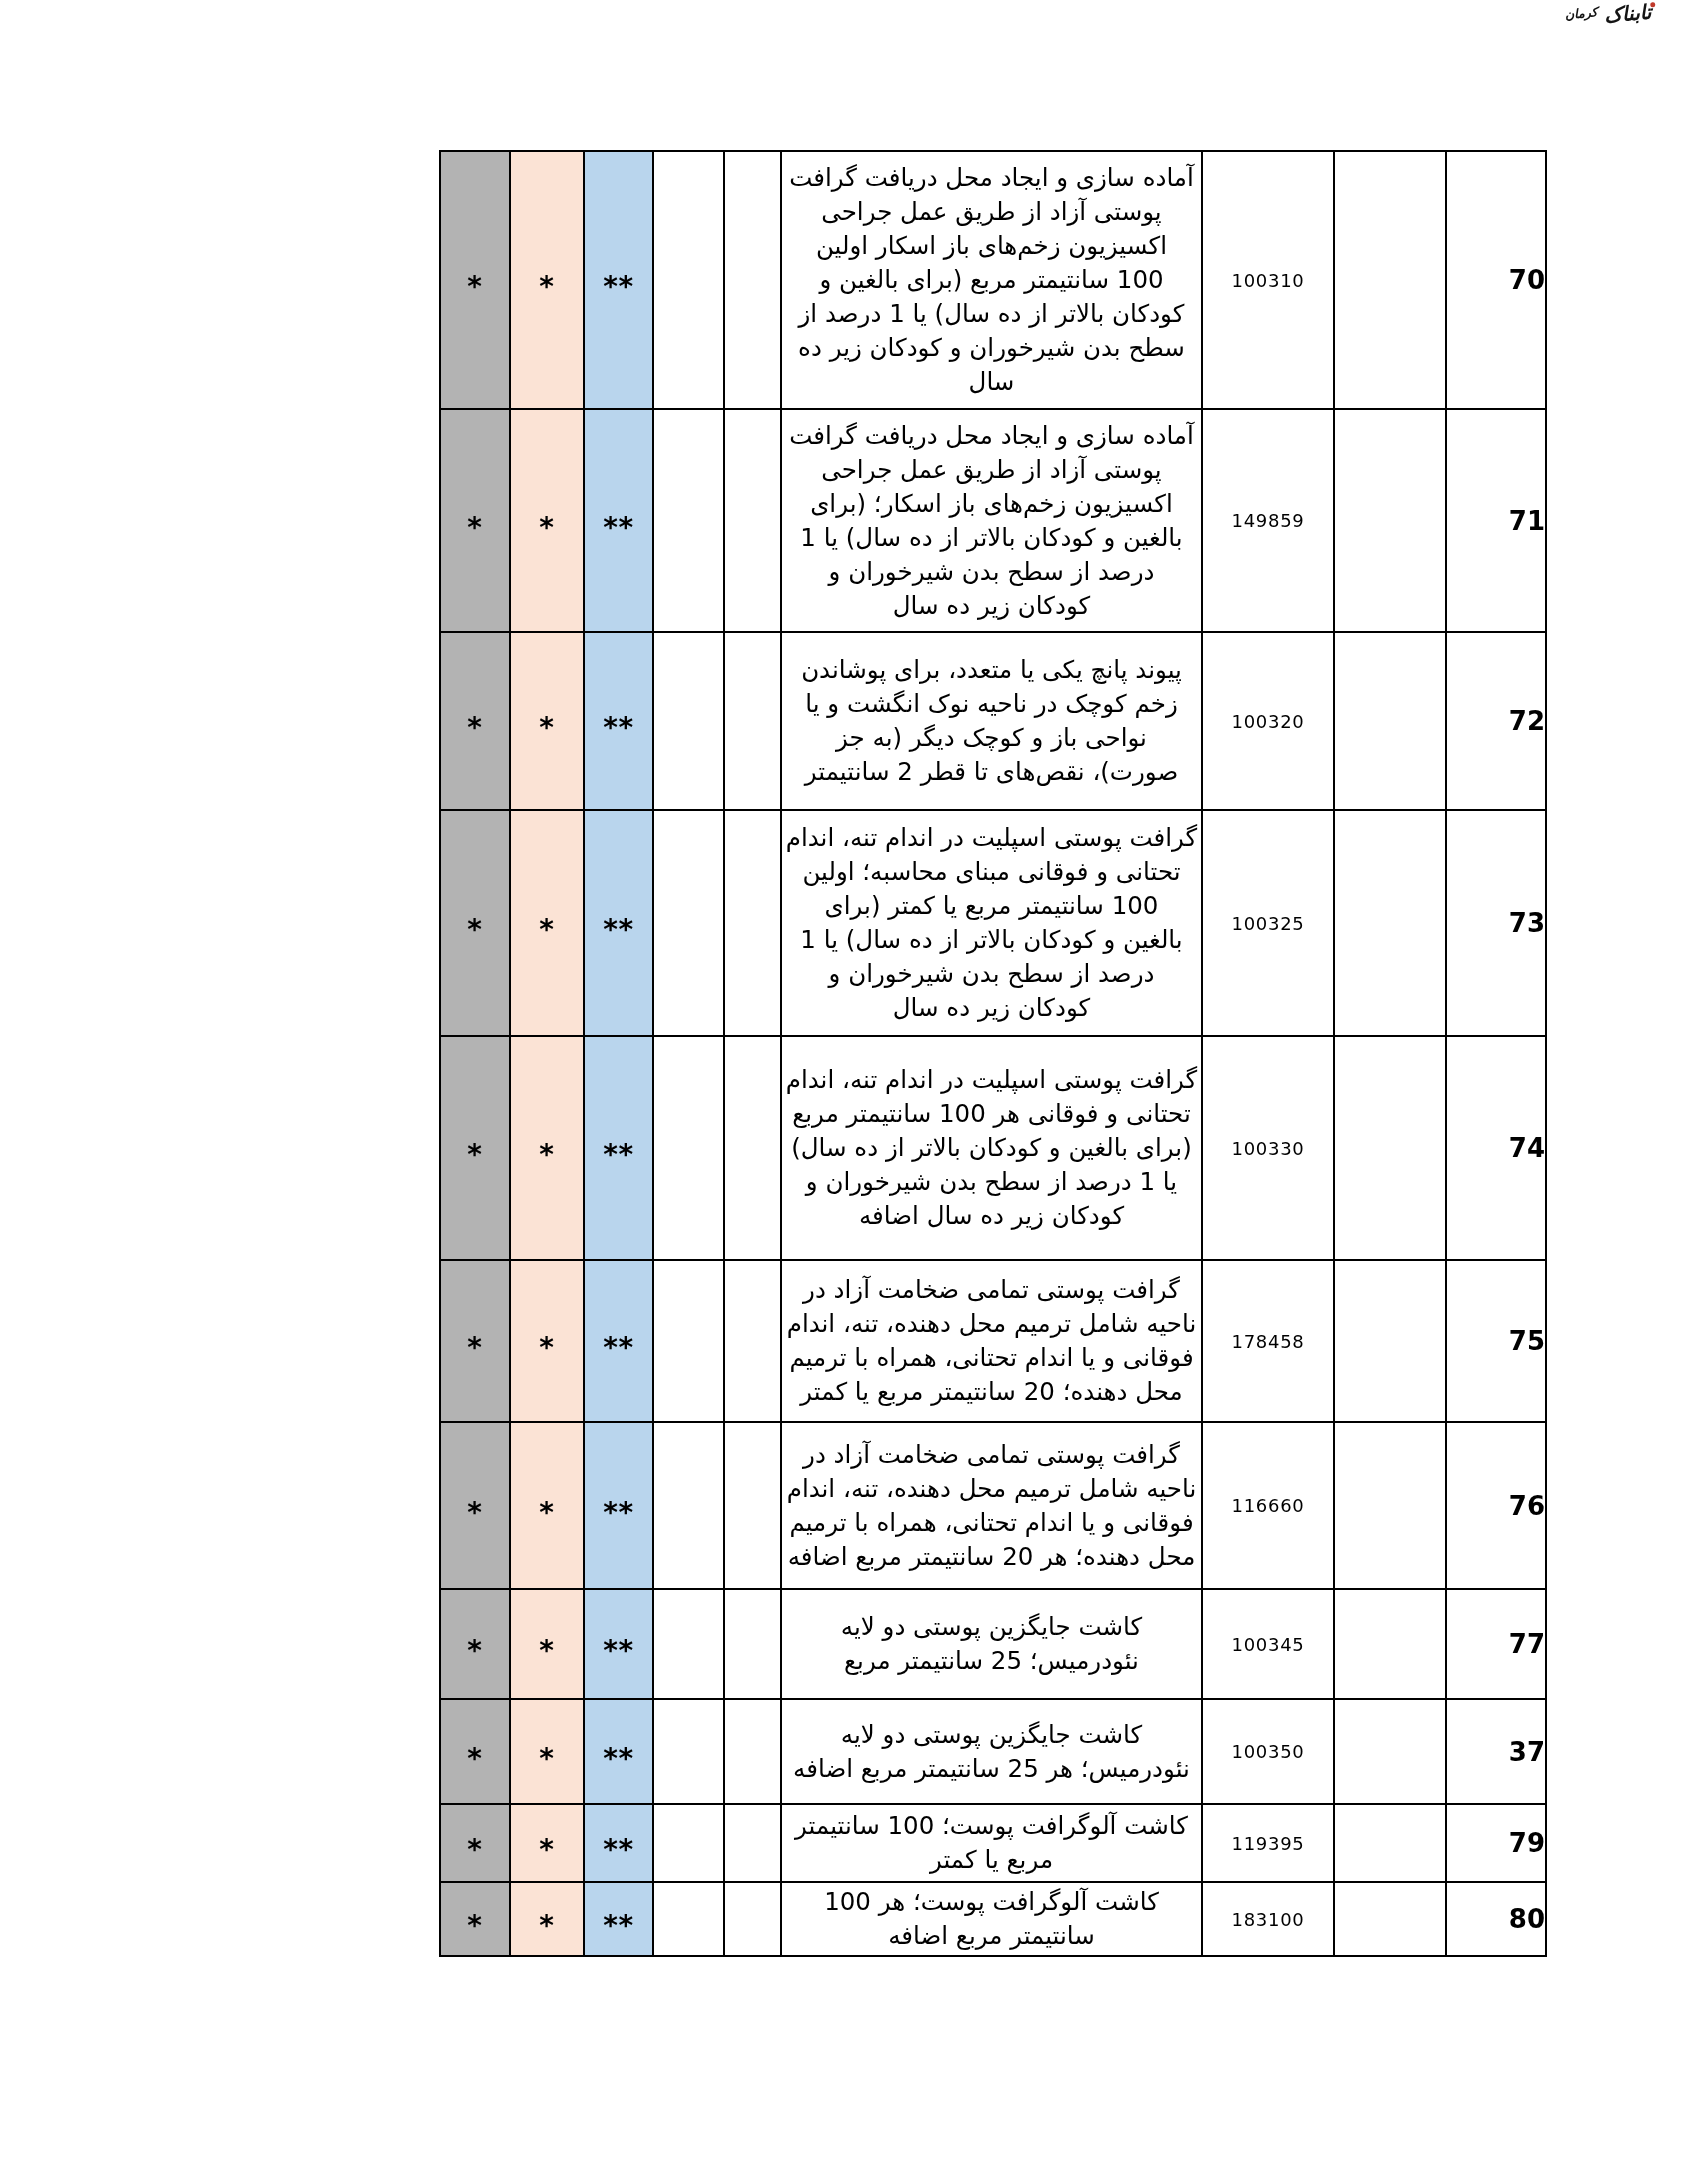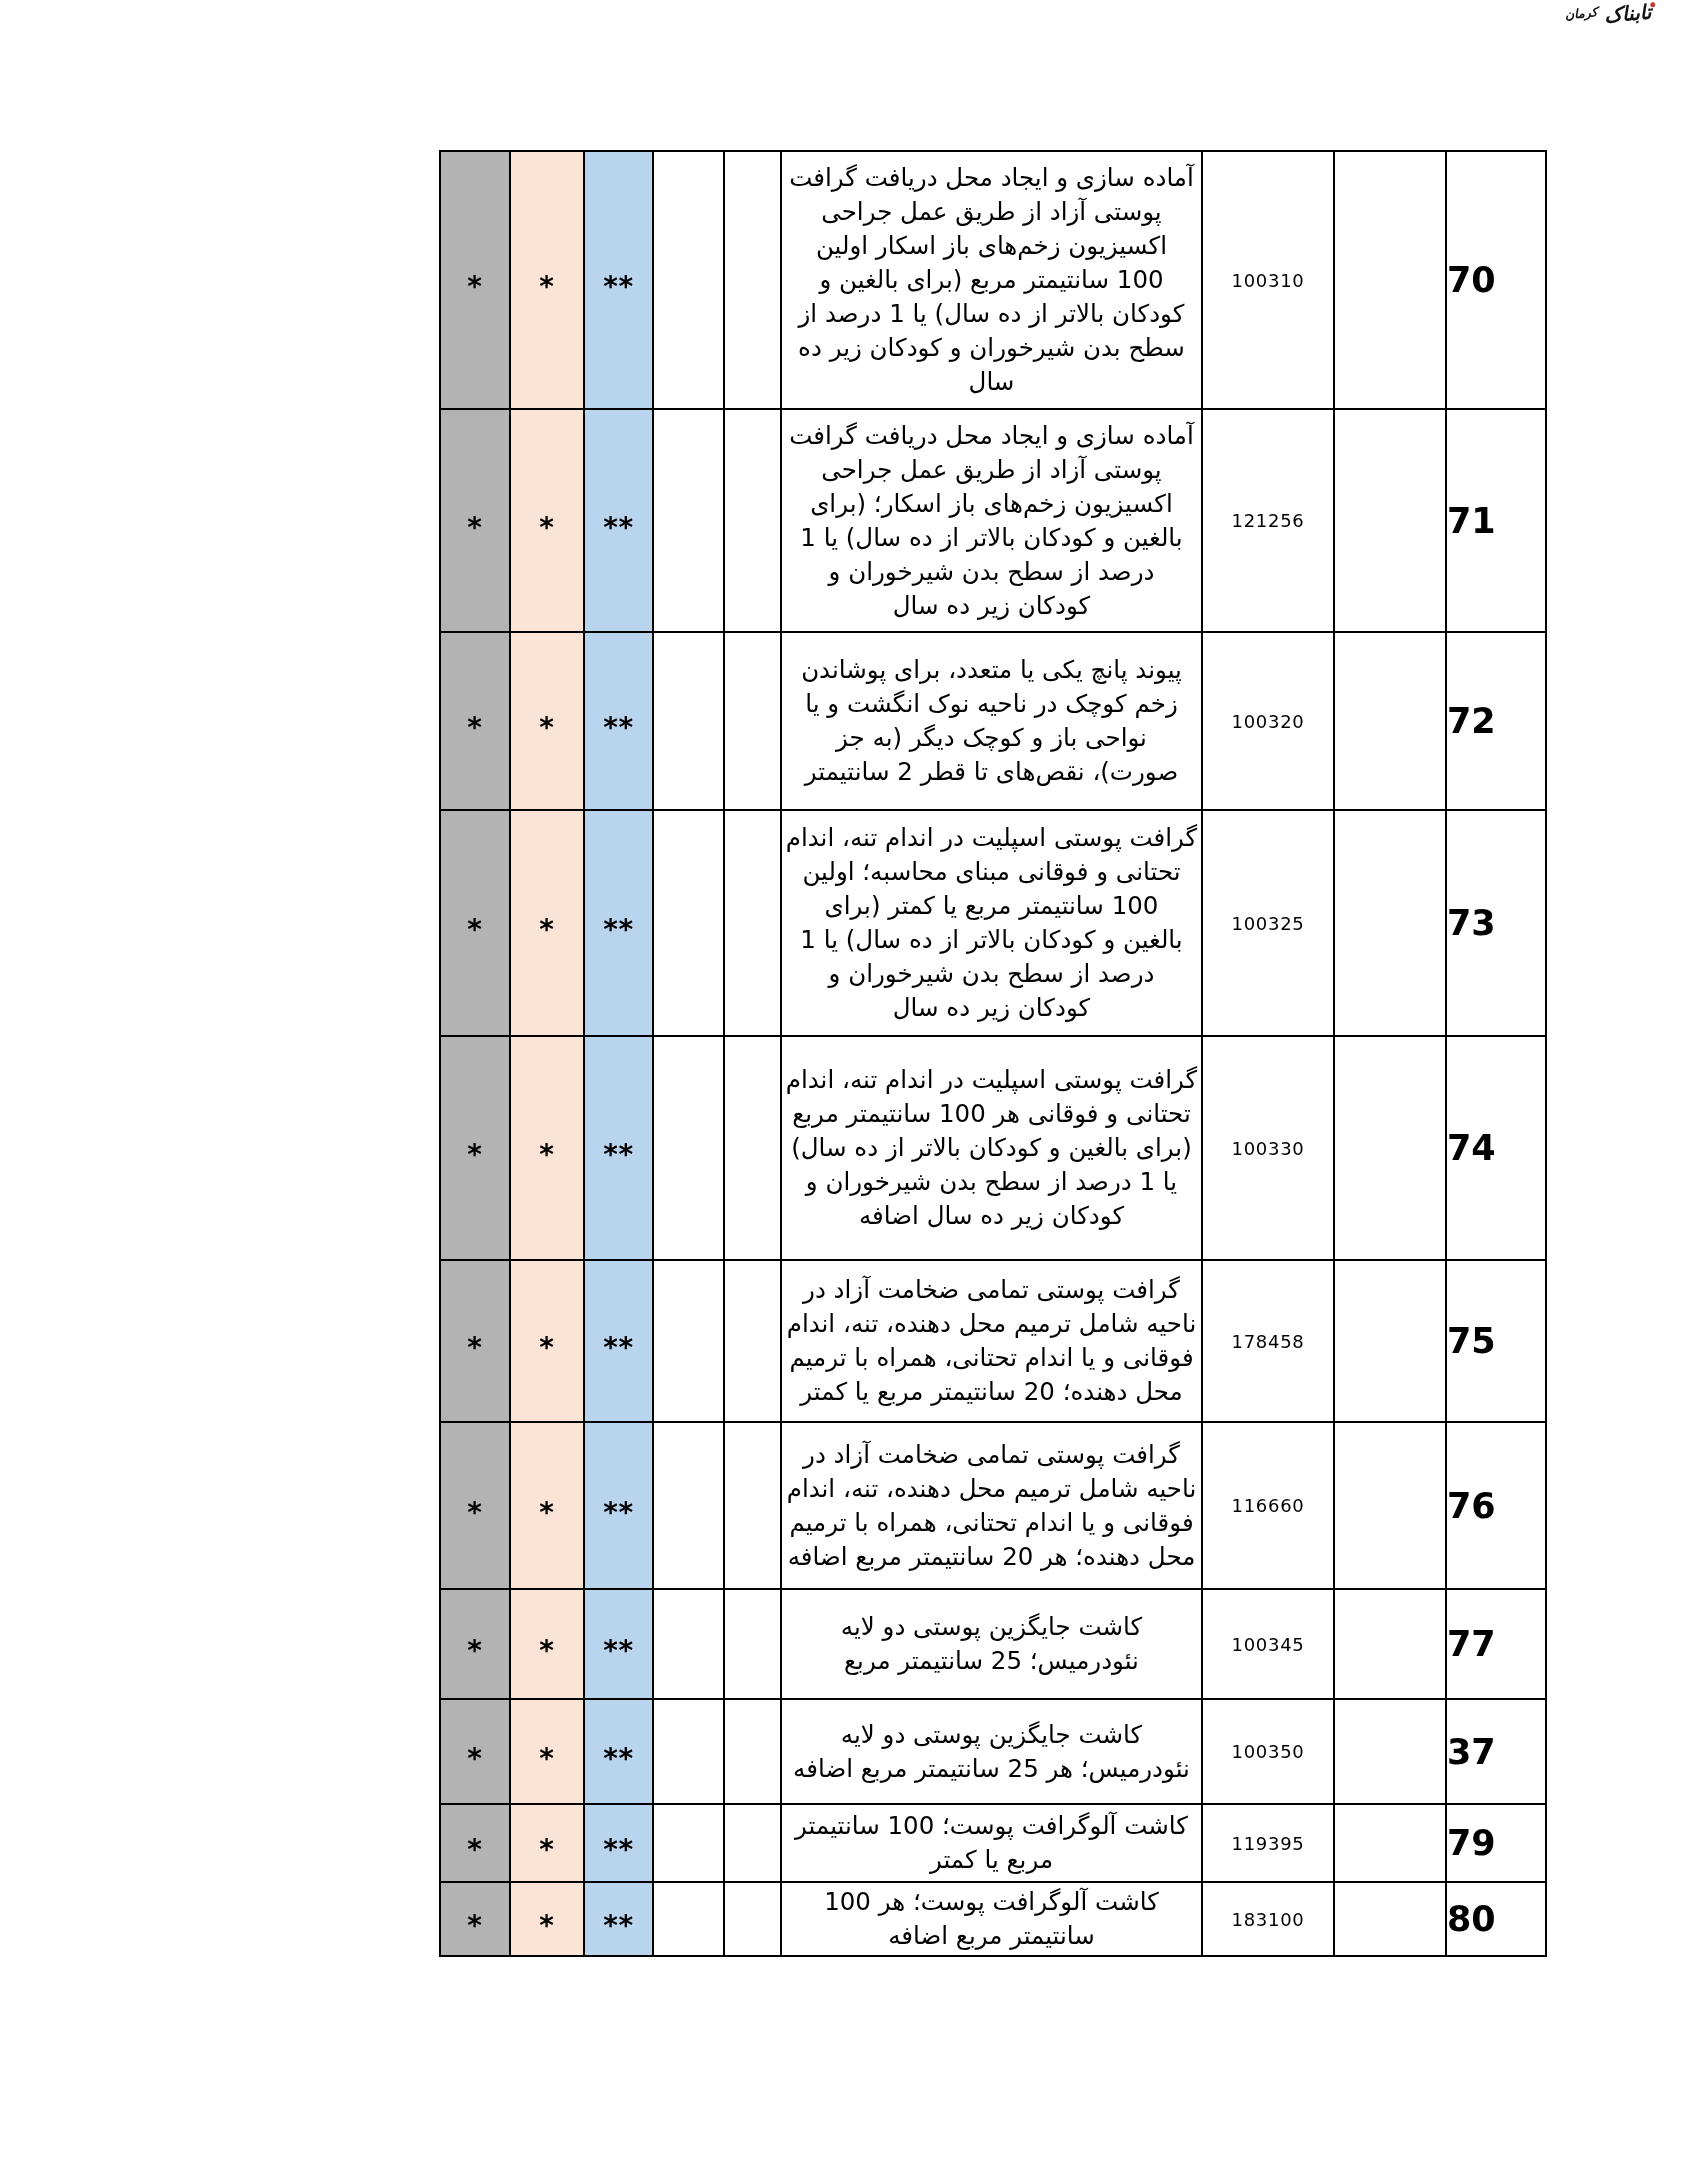--- a/index.html
+++ b/index.html
@@ -54,21 +54,21 @@
   .c-desc {
     direction:rtl;
     text-align:center;
     white-space:pre-line;
     font-size:24.5px;
     line-height:34px;
     padding:4px 6.6px;
     margin-left:40px;
   }
   .c-code { text-align:center; font-size:18px; letter-spacing:0.7px; }
-  .c-idx  { text-align:left; font-size:35px; font-weight:bold;margin-left:32px; }
+  .c-idx  { text-align:right; font-size:26px; font-weight:bold;margin-left:32px; }
 </style>
 </head>
 <body>
 
 <div class="logo">
   <span class="logo-dot"></span><span class="logo-main">تابناک</span>
   <span class="logo-sub">کرمان</span>
 </div>
 
 <table class="main">
@@ -106,21 +106,21 @@
     <td class="flag c-peach"><span class="star">*</span></td>
     <td class="flag c-blue"><span class="star">**</span></td>
     <td class="c-empty"></td>
     <td class="c-empty"></td>
     <td class="c-desc" dir="rtl">آماده سازی و ایجاد محل دریافت گرافت
 پوستی آزاد از طریق عمل جراحی
 اکسیزیون زخم‌های باز اسکار؛ (برای
 بالغین و کودکان بالاتر از ده سال) یا 1
 درصد از سطح بدن شیرخوران و
 کودکان زیر ده سال</td>
-    <td class="c-code">121256</td>
+    <td class="c-code">149859</td>
     <td class="c-empty"></td>
     <td class="c-idx">71</td>
   </tr>
       <tr style="height: 178px;">
     <td class="flag c-gray"><span class="star">*</span></td>
     <td class="flag c-peach"><span class="star">*</span></td>
     <td class="flag c-blue"><span class="star">**</span></td>
     <td class="c-empty"></td>
     <td class="c-empty"></td>
     <td class="c-desc" dir="rtl">پیوند پانچ یکی یا متعدد، برای پوشاندن

